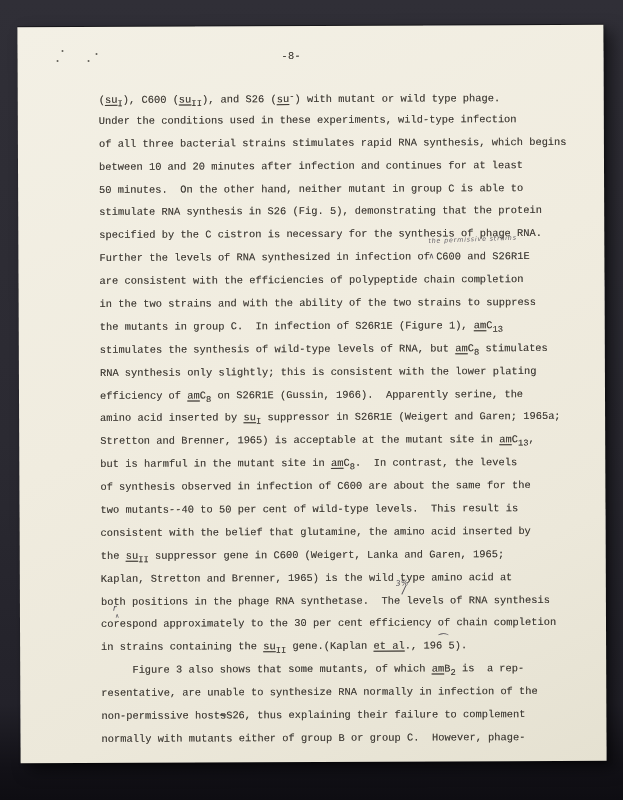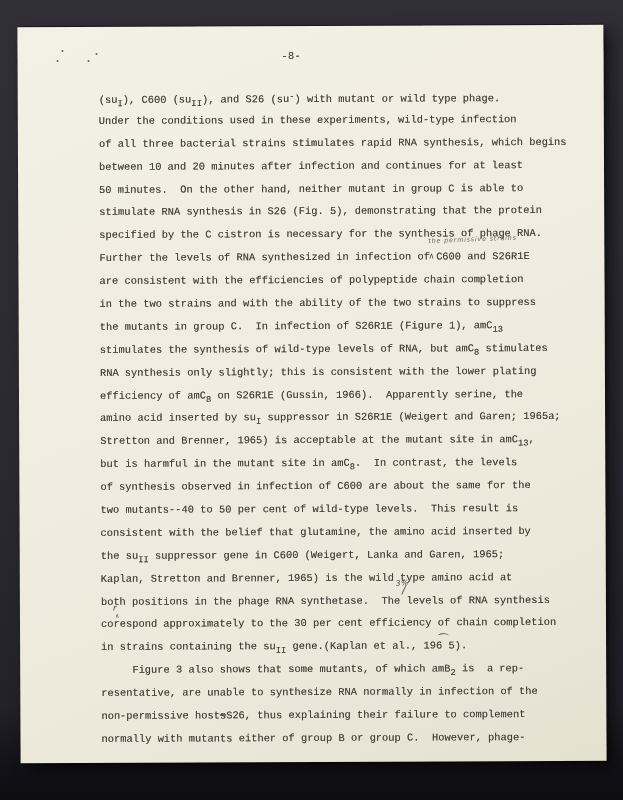--- a/index.html
+++ b/index.html
@@ -20,21 +20,21 @@
     position:absolute;left:264px;top:24px;
     font-size:10.4px;color:#45413a;letter-spacing:.2px;
     text-shadow:0 0 .5px rgba(64,60,54,.55);
   }
   .typed{
     position:absolute;left:81px;top:60px;width:492px;
     font-size:10.4px;line-height:22.9px;color:#403c36;
     white-space:pre;text-shadow:0 0 .5px rgba(64,60,54,.55);
   }
   .line{height:22.9px;}
-  .u{text-underline-offset:2px;text-decoration-thickness:1px;}
+  .u{text-decoration:underline;text-underline-offset:2px;text-decoration-thickness:1px;}
   .sub{font-size:8.8px;vertical-align:-3.5px;}
   .sup{font-size:8.8px;vertical-align:3px;}
   .strike{text-decoration:line-through;}
   .ann{
     position:absolute;font-family:"DejaVu Sans",sans-serif;font-style:italic;
     color:#4a4750;line-height:1;
   }
   .ann-permissive{left:410px;top:211px;font-size:6.4px;letter-spacing:.8px;transform:rotate(-2deg);opacity:.85;}
   .ann-caret1{left:410px;top:227px;font-size:8px;font-style:normal;}
   .ann-levels{left:376px;top:554px;font-size:7.5px;letter-spacing:.5px;transform:rotate(-4deg);}

